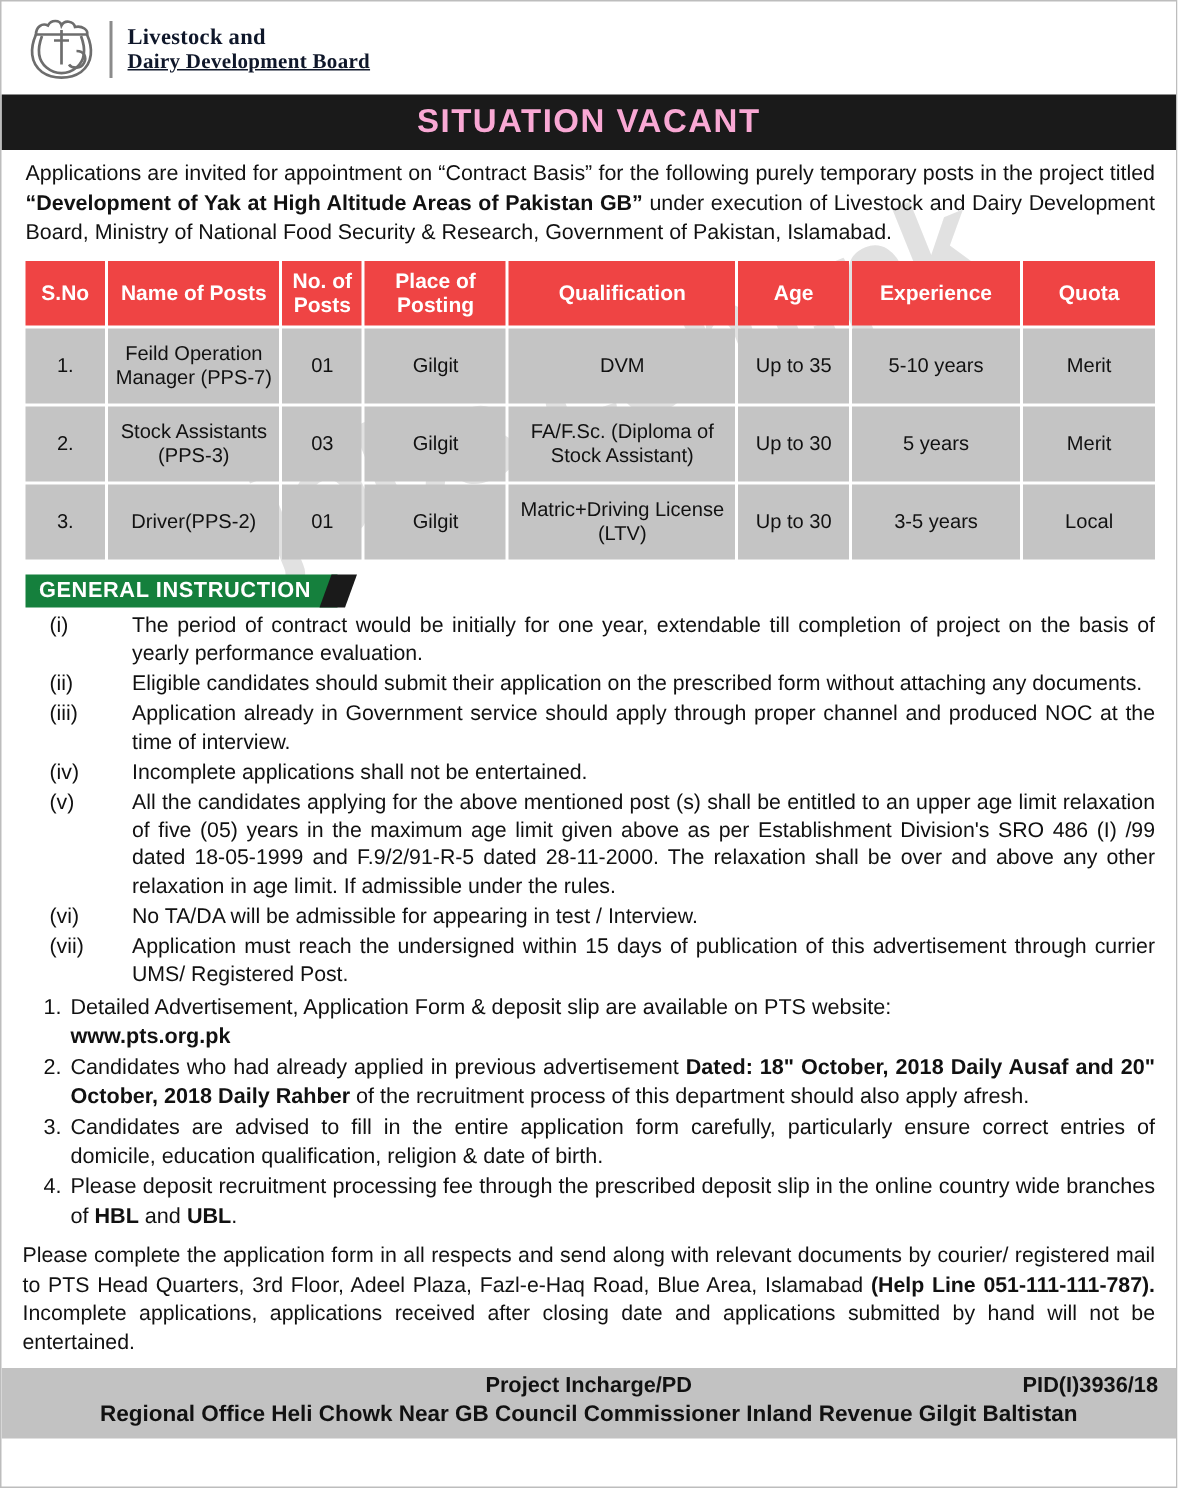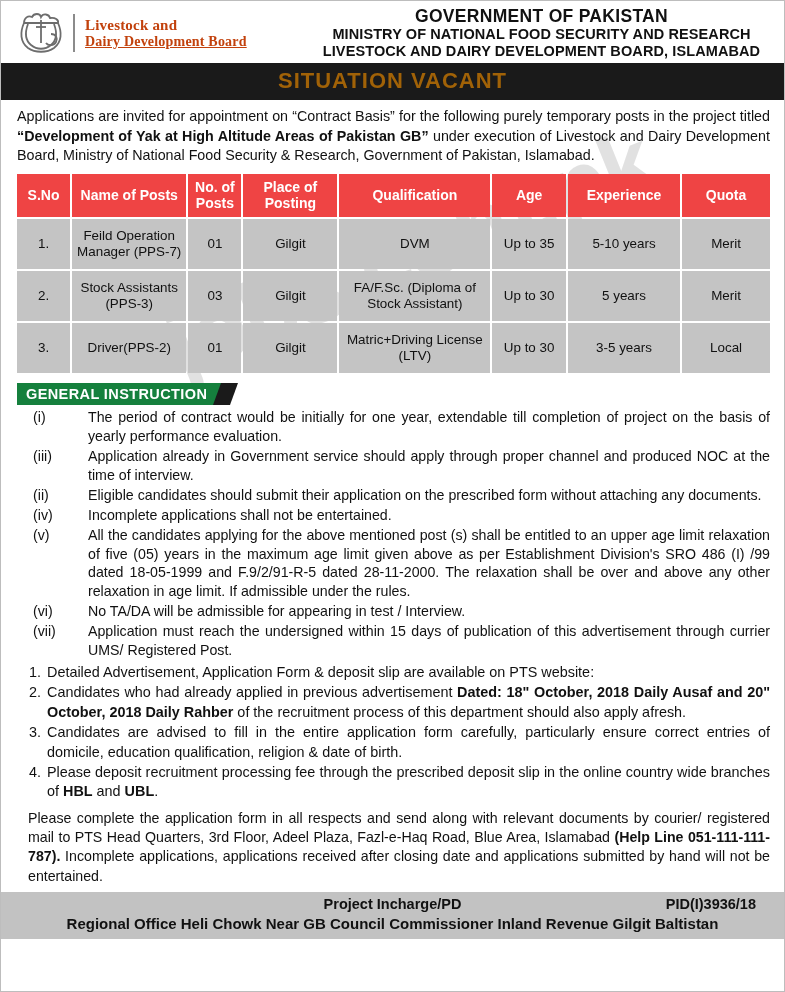--- a/index.html
+++ b/index.html
@@ -63,42 +63,42 @@
   }
   .brand-sep {
     width: 2px;
     height: 38px;
     background: #8b8b8b;
     margin: 0 10px 0 6px;
   }
   .brand-text {
     font-family: "Liberation Serif", serif;
     font-weight: bold;
-    color: #c2410c;
+    color: #0f172a;
     line-height: 1.12;
     font-size: 15px;
     letter-spacing: .2px;
   }
   .brand-text .l2 { font-size: 14px; text-decoration: underline; }
   .gov-block {
     flex: 1 1 auto;
     text-align: center;
     line-height: 1.15;
     color: #111;
     padding-right: 6px;
   }
   .gov-l1 { font-size: 17.5px; font-weight: bold; letter-spacing: .3px; }
   .gov-l2 { font-size: 14.5px; font-weight: bold; letter-spacing: .1px; }
   .gov-l3 { font-size: 14.5px; font-weight: bold; letter-spacing: .1px; }
 
   
   .sv-bar {
     position: relative;
     background: #1a1a1a;
-    color: #a16207;
+    color: #f9a8d4;
     text-align: center;
     font-size: 22px;
     font-weight: bold;
     letter-spacing: 1px;
     padding: 5px 0 6px 0;
     z-index: 10;
   }
 
   
   .intro {
@@ -228,21 +228,20 @@
 
   
   .closing {
     position: relative;
     z-index: 10;
     padding: 6px 14px 6px 14px;
     font-size: 14.2px;
     line-height: 1.36;
     color: #111;
     text-align: justify;
-    margin-left: 13px;
   }
   .closing b { font-weight: bold; }
 
   
   .footer {
     position: relative;
     z-index: 10;
     background: #c2c2c2;
     color: #111;
     padding: 3px 12px 6px 12px;
@@ -252,21 +251,21 @@
   }
   .footer-top {
     display: flex;
     align-items: baseline;
     justify-content: center;
     position: relative;
   }
   .footer-l1 { font-size: 14.5px; }
   .footer-pid {
     position: absolute;
-    right: 16px;
+    right: 0;
     font-size: 14.5px;
     font-weight: bold;
   }
   .footer-l2 { font-size: 15px; }
   .footer-l3 { font-size: 15px; }
 </style>
 </head>
 <body>
 
 <div id="page">
@@ -283,25 +282,20 @@
           <line x1="26" y1="10" x2="26" y2="33"></line>
           <path d="M21 17 L31 17"></path>
           <path d="M36 24 C41 24 43 28 41 32 C39 36 33 36 31 33"></path>
         </g>
       </svg>
       <div class="brand-sep"></div>
       <div class="brand-text">
         <div class="l1">Livestock and</div>
         <div class="l2">Dairy Development Board</div>
       </div>
-    </div>
-    <div class="gov-block">
-      <div class="gov-l1">GOVERNMENT OF PAKISTAN</div>
-      <div class="gov-l2">MINISTRY OF NATIONAL FOOD SECURITY AND RESEARCH</div>
-      <div class="gov-l3">LIVESTOCK AND DAIRY DEVELOPMENT BOARD, ISLAMABAD</div>
     </div>
   </div>
 
   <div class="sv-bar">SITUATION VACANT</div>
 
   <div class="intro">
     <span>Applications are invited for appointment on “Contract Basis” for the following purely temporary posts in the project titled </span><b>“Development of Yak at High Altitude Areas of Pakistan GB”</b><span> under execution of Livestock and Dairy Development Board, Ministry of National Food Security &amp; Research, Government of Pakistan, Islamabad.</span>
   </div>
 
   <div class="tbl-wrap">
@@ -366,26 +360,26 @@
   <div class="badge-row">
     <div class="badge"><span>GENERAL INSTRUCTION</span></div>
   </div>
 
   <div class="inst-list">
     <div class="inst-item">
       <div class="inst-num">(i)</div>
       <div class="inst-txt">The period of contract would be initially for one year, extendable till completion of project on the basis of yearly performance evaluation.</div>
     </div>
     <div class="inst-item">
+      <div class="inst-num">(ii)</div>
+      <div class="inst-txt">Eligible candidates should submit their application on the prescribed form without attaching any documents.</div>
+    </div>
+    <div class="inst-item">
       <div class="inst-num">(iii)</div>
       <div class="inst-txt">Application already in Government service should apply through proper channel and produced NOC at the time of interview.</div>
-    </div>
-    <div class="inst-item">
-      <div class="inst-num">(ii)</div>
-      <div class="inst-txt">Eligible candidates should submit their application on the prescribed form without attaching any documents.</div>
     </div>
     <div class="inst-item">
       <div class="inst-num">(iv)</div>
       <div class="inst-txt nojust">Incomplete applications shall not be entertained.</div>
     </div>
     <div class="inst-item">
       <div class="inst-num">(v)</div>
       <div class="inst-txt">All the candidates applying for the above mentioned post (s) shall be entitled to an upper age limit relaxation of five (05) years in the maximum age limit given above as per Establishment Division's SRO 486 (I) /99 dated 18-05-1999 and F.9/2/91-R-5 dated 28-11-2000. The relaxation shall be over and above any other relaxation in age limit. If admissible under the rules.</div>
     </div>
     <div class="inst-item">
@@ -397,20 +391,21 @@
       <div class="inst-txt">Application must reach the undersigned within 15 days of publication of this advertisement through currier UMS/ Registered Post.</div>
     </div>
   </div>
 
 
   <div class="apply-list">
     <div class="apply-item">
       <div class="apply-num">1.</div>
       <div class="apply-txt">
         <span>Detailed Advertisement, Application Form &amp; deposit slip are available on PTS website:</span>
+        <span class="apply-sub">www.pts.org.pk</span>
       </div>
     </div>
     <div class="apply-item">
       <div class="apply-num">2.</div>
       <div class="apply-txt"><span>Candidates who had already applied in previous advertisement </span><b>Dated: 18" October, 2018 Daily Ausaf and 20" October, 2018 Daily Rahber</b><span> of the recruitment process of this department should also apply afresh.</span></div>
     </div>
     <div class="apply-item">
       <div class="apply-num">3.</div>
       <div class="apply-txt">Candidates are advised to fill in the entire application form carefully, particularly ensure correct entries of domicile, education qualification, religion &amp; date of birth.</div>
     </div>

